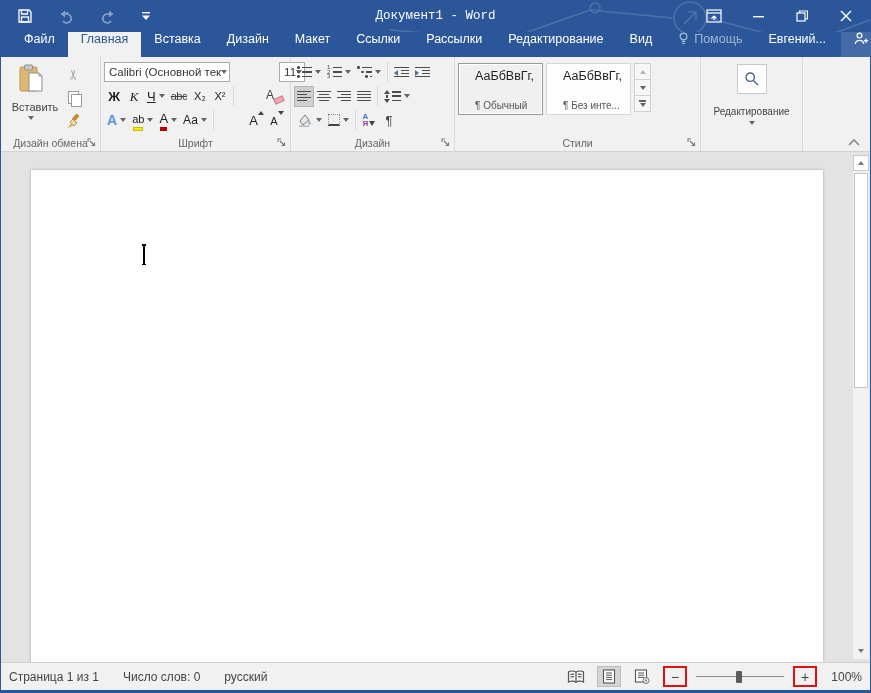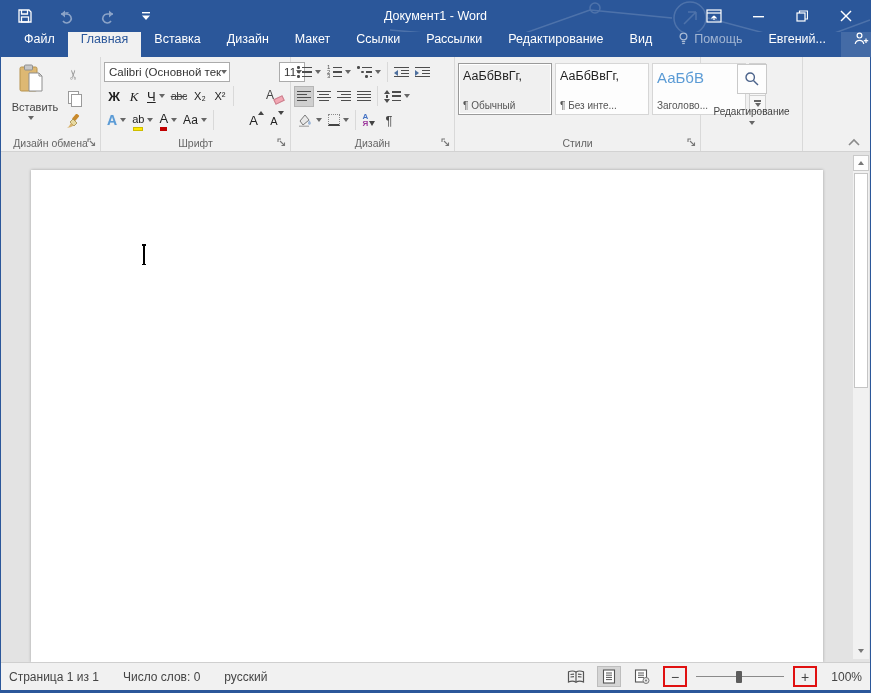--- a/index.html
+++ b/index.html
@@ -1,20 +1,20 @@
 <!DOCTYPE html>
 <html><head>
 <meta charset="utf-8">
 <style>
   html,body{margin:0;padding:0;}
   body{width:871px;height:693px;font-family:"Liberation Sans","DejaVu Sans",sans-serif;position:relative;background:#fff;overflow:hidden;-webkit-font-smoothing:antialiased;}
   .window{position:absolute;inset:0;box-sizing:border-box;border-left:1px solid #2b579a;border-right:1px solid #2b579a;border-bottom:3px solid #2b579a;display:flex;flex-direction:column;}
 
   
-  .titlebar{height:32px;background:#2b579a;color:#fff;display:flex;align-items:center;position:relative;flex:0 0 auto;}
+  .titlebar{height:32px;background:#2b579a;color:#fff;display:flex;align-items:center;position:relative;flex:0 0 auto;font-family:Liberation Mono, monospace;}
   .qat{display:flex;align-items:center;gap:24px;padding-left:16px;z-index:2;}
   .qat .qbtn{display:flex;align-items:center;justify-content:center;}
   .dim-ic{opacity:.45;}
   .title-text{position:absolute;left:0;right:0;text-align:center;font-size:12.5px;color:#fff;z-index:1;}
   .win-controls{position:absolute;right:2px;top:0;height:32px;display:flex;z-index:2;}
   .win-controls .wbtn{width:44px;height:32px;display:flex;align-items:center;justify-content:center;}
   .deco{position:absolute;right:0;top:0;height:57px;width:480px;opacity:.16;pointer-events:none;}
 
   
   .tabrow{height:25px;background:#2b579a;display:flex;align-items:stretch;color:#fff;font-size:12.5px;padding-left:10px;flex:0 0 auto;position:relative;z-index:3;}
@@ -97,21 +97,21 @@
   .border-ic{width:12px;height:12px;border:1px dotted #8a8a8a;box-sizing:border-box;border-bottom:2px solid #444;}
   .sort-ic{display:flex;align-items:center;gap:1px;}
   .sort-letters{display:flex;flex-direction:column;line-height:7px;font-size:8px;font-weight:bold;}
   .sort-a{color:#4472c4;} .sort-ya{color:#9e3a9e;}
   .sort-arrow{width:0;height:0;border-left:3px solid transparent;border-right:3px solid transparent;border-top:5px solid #444;margin-top:6px;}
   .pilcrow{font-size:13px;color:#444;}
 
   
   .g-sty{width:246px;}
   .stycards{display:flex;gap:3px;padding-top:3px;}
-  .stycard{width:94px;height:52px;background:#fdfdfd;border:1px solid #d6d6d6;box-sizing:border-box;display:flex;flex-direction:column;justify-content:space-between;padding:5px 3px 3px 4px;overflow:hidden;}
+  .stycard{width:85px;height:52px;background:#fdfdfd;border:1px solid #d6d6d6;box-sizing:border-box;display:flex;flex-direction:column;justify-content:space-between;padding:5px 3px 3px 16px;overflow:hidden;}
   .stycard.sel{background:#f0f0f0;border-color:#9a9a9a;box-shadow:inset 0 0 0 1px #fff;}
   .sty-preview{font-size:12.5px;color:#1f1f1f;white-space:nowrap;}
   .sty-preview.h1{color:#5b9bd5;font-size:15px;}
   .sty-label{font-size:10px;color:#555;white-space:nowrap;}
   .stysc{display:flex;flex-direction:column;margin-left:3px;padding-top:3px;}
   .stysc .sb{width:17px;height:17px;border:1px solid #d0d0d0;background:#f7f7f7;display:flex;align-items:center;justify-content:center;box-sizing:border-box;margin-bottom:-1px;}
   .more-ic{display:flex;flex-direction:column;align-items:center;gap:1px;}
   .more-ic .bar{width:7px;height:1.5px;background:#666;}
   .caret.dim{border-top-color:#b5b5b5;}
 
@@ -585,24 +585,20 @@
     <div class="rgroup g-sty">
       <div class="stycards">
         <div class="stycard sel">
           <span class="sty-preview">АаБбВвГг,</span>
           <span class="sty-label">¶ Обычный</span>
         </div>
         <div class="stycard">
           <span class="sty-preview">АаБбВвГг,</span>
           <span class="sty-label">¶ Без инте...</span>
         </div>
-        <div class="stycard">
-          <span class="sty-preview h1">АаБбВ</span>
-          <span class="sty-label">Заголово...</span>
-        </div>
       </div>
       <div class="stysc">
         <span class="sb">
             <span class="caret dim" style="transform:rotate(180deg);"></span>
           </span>
         <span class="sb">
             <span class="caret"></span>
           </span>
         <span class="sb">
             <span class="more-ic">

